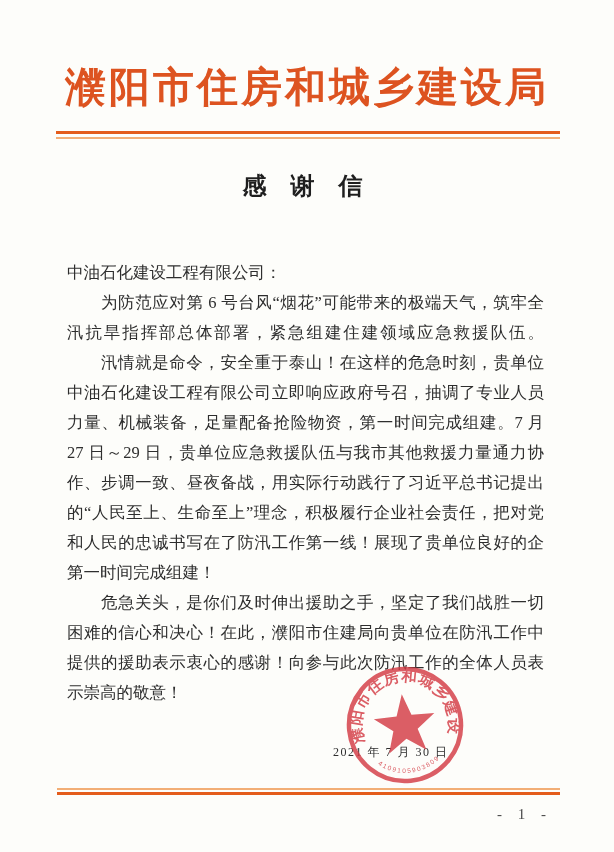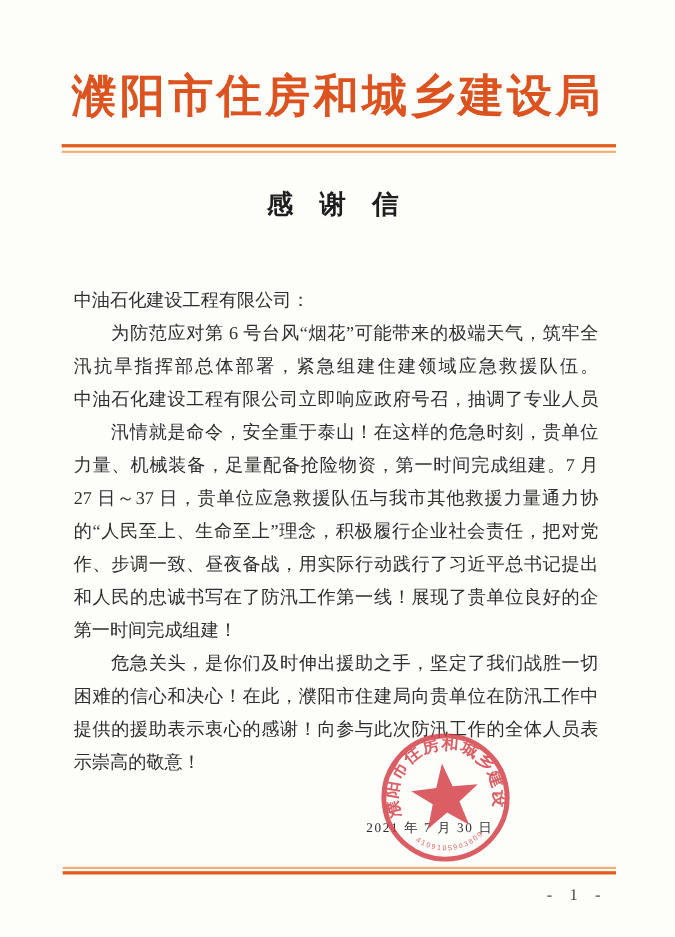--- a/index.html
+++ b/index.html
@@ -84,26 +84,26 @@
     <div class="thick"></div>
     <div class="thin"></div>
   </div>
 
   <div class="doc-title">感 谢 信</div>
 
   <div class="body-lines">
       <div class="line">中油石化建设工程有限公司：</div>
       <div class="line indent j">为防范应对第 6 号台风“烟花”可能带来的极端天气，筑牢全</div>
       <div class="line j">汛抗旱指挥部总体部署，紧急组建住建领域应急救援队伍。</div>
+      <div class="line indent j">汛情就是命令，安全重于泰山！在这样的危急时刻，贵单位</div>
       <div class="line j">中油石化建设工程有限公司立即响应政府号召，抽调了专业人员</div>
-      <div class="line indent j">汛情就是命令，安全重于泰山！在这样的危急时刻，贵单位</div>
       <div class="line j">力量、机械装备，足量配备抢险物资，第一时间完成组建。7 月</div>
-      <div class="line j">27 日～37 日，贵单位应急救援队伍与我市其他救援力量通力协</div>
+      <div class="line j">27 日～29 日，贵单位应急救援队伍与我市其他救援力量通力协</div>
+      <div class="line j">作、步调一致、昼夜备战，用实际行动践行了习近平总书记提出</div>
       <div class="line j">的“人民至上、生命至上”理念，积极履行企业社会责任，把对党</div>
-      <div class="line j">作、步调一致、昼夜备战，用实际行动践行了习近平总书记提出</div>
       <div class="line j">和人民的忠诚书写在了防汛工作第一线！展现了贵单位良好的企</div>
       <div class="line">第一时间完成组建！</div>
       <div class="line indent j">危急关头，是你们及时伸出援助之手，坚定了我们战胜一切</div>
       <div class="line j">困难的信心和决心！在此，濮阳市住建局向贵单位在防汛工作中</div>
       <div class="line j">提供的援助表示衷心的感谢！向参与此次防汛工作的全体人员表</div>
       <div class="line">示崇高的敬意！</div>
     </div>
 
   <div class="date-line">2021 年 7 月 30 日</div>
 

